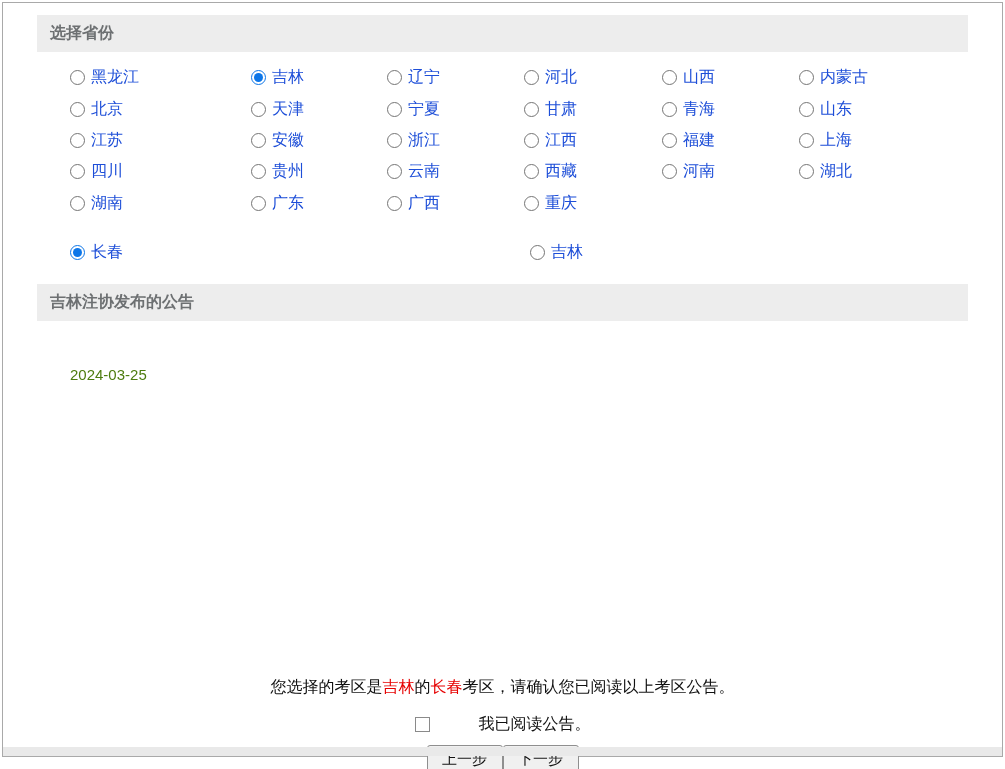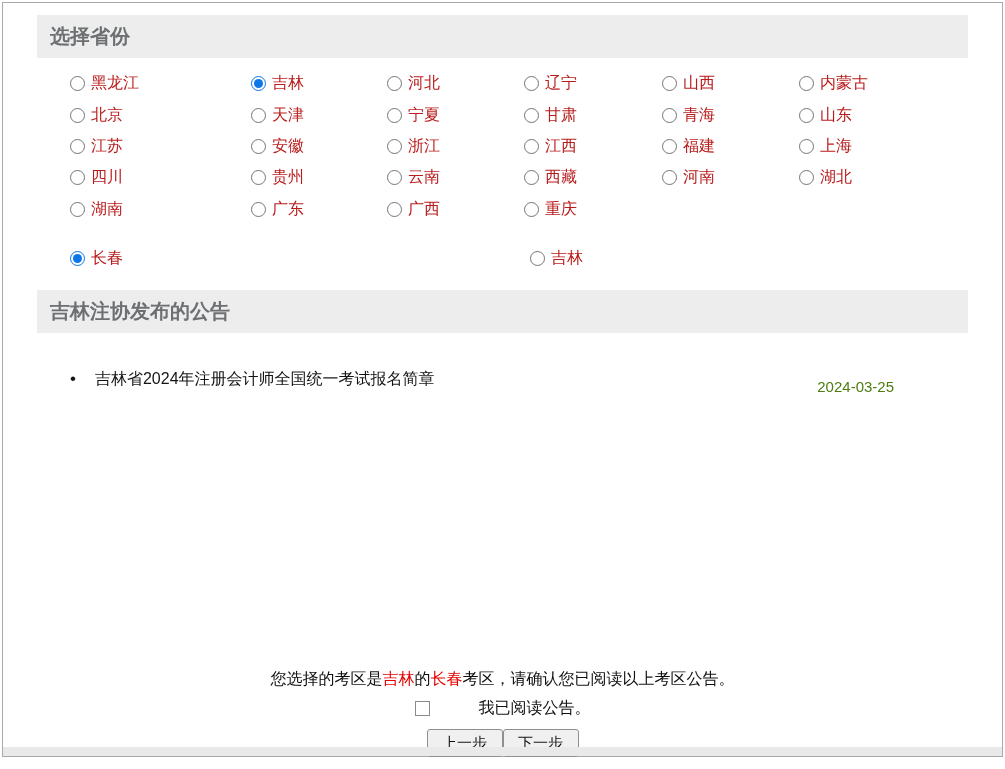--- a/index.html
+++ b/index.html
@@ -4,33 +4,33 @@
 <style>
   html,body{margin:0;padding:0;background:#ffffff;}
   body{width:1005px;height:769px;position:relative;font-family:"Liberation Sans","DejaVu Sans",sans-serif;overflow:hidden;}
   .page{position:relative;margin:2px;height:753px;background:#fff;border:1px solid #a9a9a9;}
   .bottom-strip{position:absolute;left:0;right:0;bottom:0;height:9px;background:#e9e9e9;}
   .content{padding:0 34px;}
   .topbar{display:flex;justify-content:space-between;align-items:flex-end;padding:18px 2px 11px 10px;border-bottom:1px solid #c9c9c9;}
   .greeting{font-weight:bold;color:#45484c;font-size:16px;}
   .greeting .mask{font-size:14px;letter-spacing:1px;margin-right:9px;}
   .logout{font-weight:bold;color:#55585c;font-size:16px;cursor:pointer;}
-  .section-bar{margin-top:12px;background:#ededed;color:#6d7072;font-weight:bold;font-size:20px;padding:8px 13px;}
+  .section-bar{margin-top:12px;background:#ededed;color:#6d7072;font-weight:bold;font-size:16px;padding:8px 13px;}
   .province-grid{display:grid;grid-template-columns:181px 136px 137px 138px 137px auto;margin:10px 0 9px 33px;}
   .area-grid{display:grid;grid-template-columns:460px auto;margin:18px 0 16px 33px;}
-  .opt{display:flex;align-items:center;height:31.4px;font-size:16px;color:#b91c1c;cursor:pointer;}
+  .opt{display:flex;align-items:center;height:31.4px;font-size:16px;color:#1d4ed8;cursor:pointer;}
   .radio{width:15px;height:15px;border:1px solid #757575;border-radius:50%;background:#fff;box-sizing:border-box;margin-right:6px;flex:none;position:relative;}
   .radio.checked{border-color:#0d76e8;}
   .radio.checked .dot{position:absolute;left:2px;top:2px;right:2px;bottom:2px;border-radius:50%;background:#0d76e8;}
   .ann-row{display:flex;justify-content:space-between;align-items:flex-start;margin:36px 74px 0 33px;}
   .ann-left{font-size:16px;color:#141414;cursor:pointer;}
   .bullet{margin-right:19px;font-size:17px;}
   .ann-date{color:#4d7c0f;font-size:15px;margin-top:9px;}
   .confirm-block{position:absolute;left:0;right:0;top:666px;text-align:center;}
-  .confirm-text{margin:0;font-size:16px;color:#111;line-height:20px;}
+  .confirm-text{margin:8px;font-size:16px;color:#111;line-height:20px;}
   .red{color:#e60000;}
   .agree{display:inline-flex;align-items:center;margin-top:9px;font-size:16px;color:#111;cursor:pointer;gap:44px;}
   .cbx{width:13px;height:13px;border:1px solid #8a8a8a;background:#fff;display:inline-block;margin-right:5px;flex:none;}
   .btn-row{margin-top:9px;display:flex;justify-content:center;}
   .btn{font-family:inherit;font-size:15px;color:#111;background:#f0f0f0;border:1px solid #8f8f8f;border-radius:3px;padding:4px 0;width:76px;height:28px;cursor:pointer;box-sizing:border-box;}
 </style>
 </head>
 <body>
 
 <div class="page">
@@ -43,25 +43,25 @@
           <span class="opt-label">黑龙江</span>
         </label>
         <label class="opt">
           <span class="radio checked">
             <span class="dot"></span>
           </span>
           <span class="opt-label">吉林</span>
         </label>
         <label class="opt">
           <span class="radio"><span class="dot"></span></span>
-          <span class="opt-label">河北</span>
+          <span class="opt-label">辽宁</span>
         </label>
         <label class="opt">
           <span class="radio"><span class="dot"></span></span>
-          <span class="opt-label">辽宁</span>
+          <span class="opt-label">河北</span>
         </label>
         <label class="opt">
           <span class="radio"><span class="dot"></span></span>
           <span class="opt-label">山西</span>
         </label>
         <label class="opt">
           <span class="radio"><span class="dot"></span></span>
           <span class="opt-label">内蒙古</span>
         </label>
         <label class="opt">
@@ -163,21 +163,20 @@
         </label>
         <label class="opt">
           <span class="radio"><span class="dot"></span></span>
           <span class="opt-label">吉林</span>
         </label>
       </div>
 
     <div class="section-bar">吉林注协发布的公告</div>
     <div>
         <div class="ann-row">
-          <div class="ann-left"><span class="bullet">•</span><span>吉林省2024年注册会计师全国统一考试报名简章</span></div>
           <span class="ann-date">2024-03-25</span>
         </div>
       </div>
 
     <div class="confirm-block">
       <p class="confirm-text"><span>您选择的考区是</span><span class="red">吉林</span><span>的</span><span class="red">长春</span><span>考区，请确认您已阅读以上考区公告。</span></p>
       <label class="agree">
         <span class="cbx"></span>
         <span>我已阅读公告。</span>
       </label>

